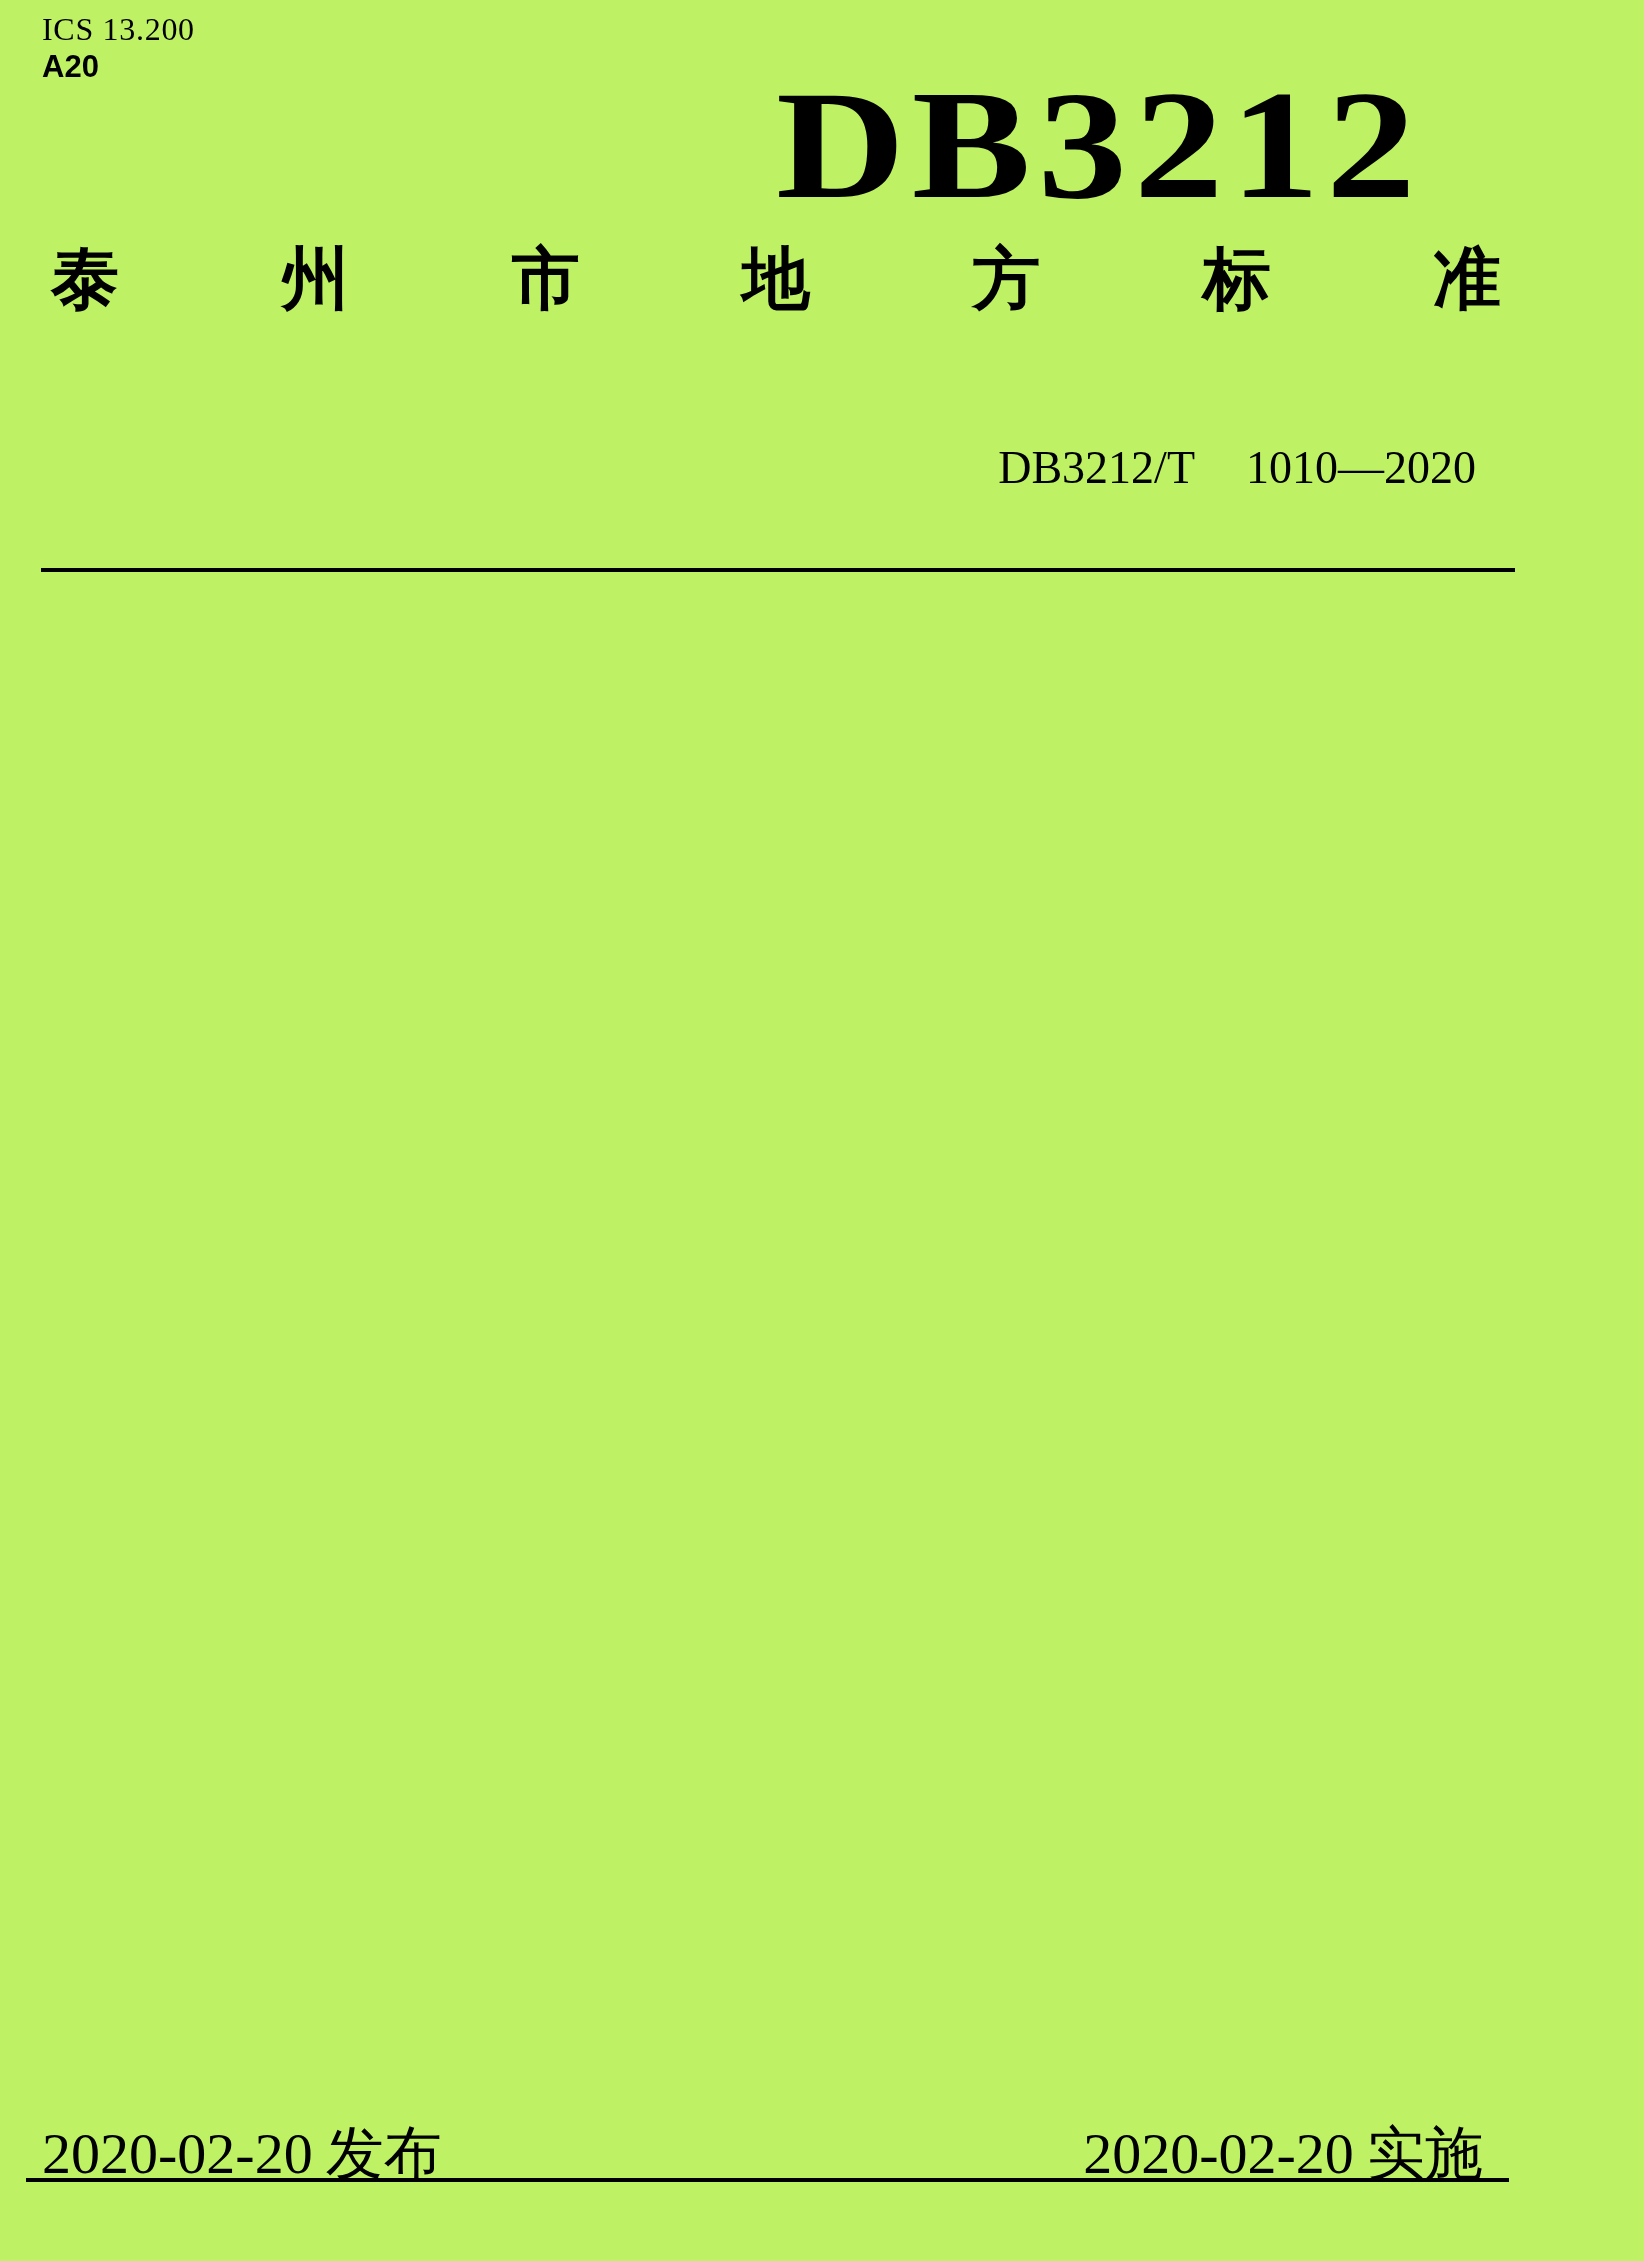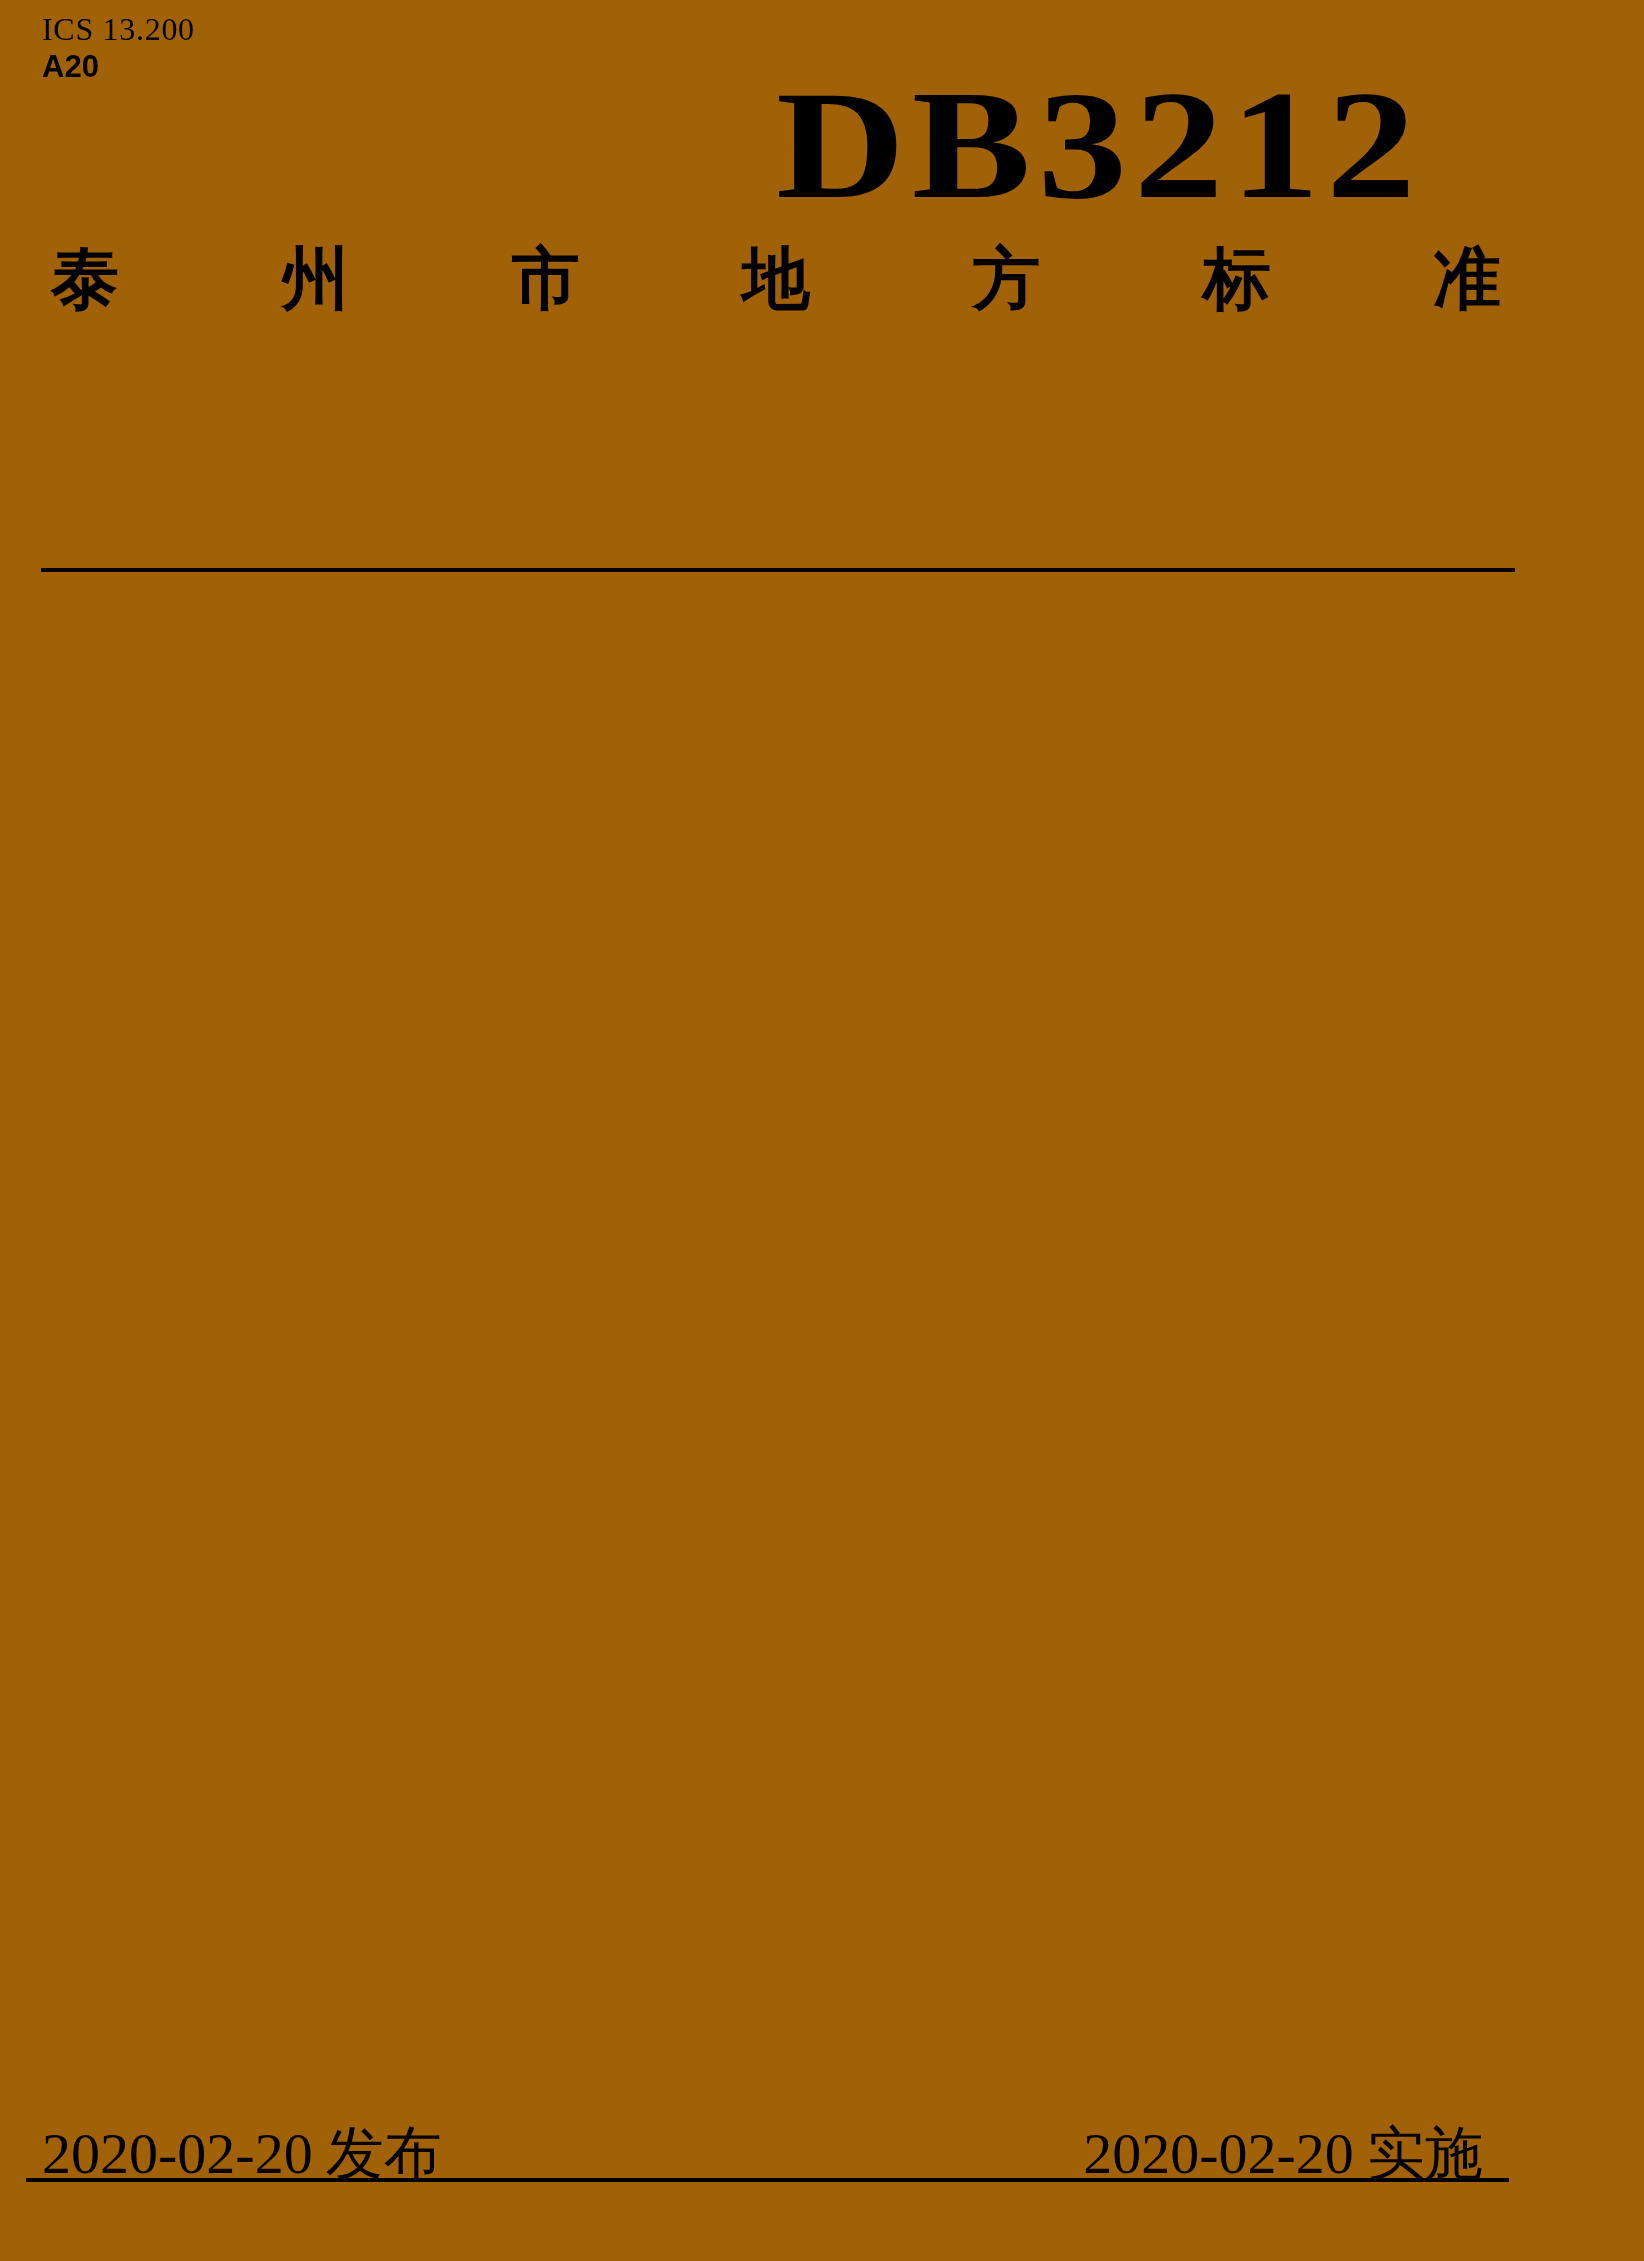--- a/index.html
+++ b/index.html
@@ -4,21 +4,21 @@
 <style>
   html, body {
     margin: 0;
     padding: 0;
     background: #ffffff;
   }
   .page {
     position: relative;
     width: 1644px;
     height: 2261px;
-    background: #a16207;
+    background: #bef264;
     color: #000000;
     overflow: hidden;
     font-family: "Liberation Serif", "DejaVu Serif", serif;
   }
   .serif { font-family: "Liberation Serif", "DejaVu Serif", serif; }
   .sans  { font-family: "Liberation Sans", "DejaVu Sans", sans-serif; }
 
   
   .ics-code {
     position: absolute;
@@ -152,20 +152,23 @@
   <div class="standard-name-row sans">
     <span>泰</span>
     <span>州</span>
     <span>市</span>
     <span>地</span>
     <span>方</span>
     <span>标</span>
     <span>准</span>
   </div>
 
+  <div class="doc-code-line serif">
+    <span class="doc-code-prefix">DB3212/T</span><span class="doc-code-number">1010—2020</span>
+  </div>
 
   <div class="rule rule-top"></div>
 
 
   <div class="date-line date-left serif">
     <span>2020-02-20</span><span class="date-label">发布</span>
   </div>
 
   <div class="date-line date-right serif">
     <span>2020-02-20</span><span class="date-label">实施</span>

